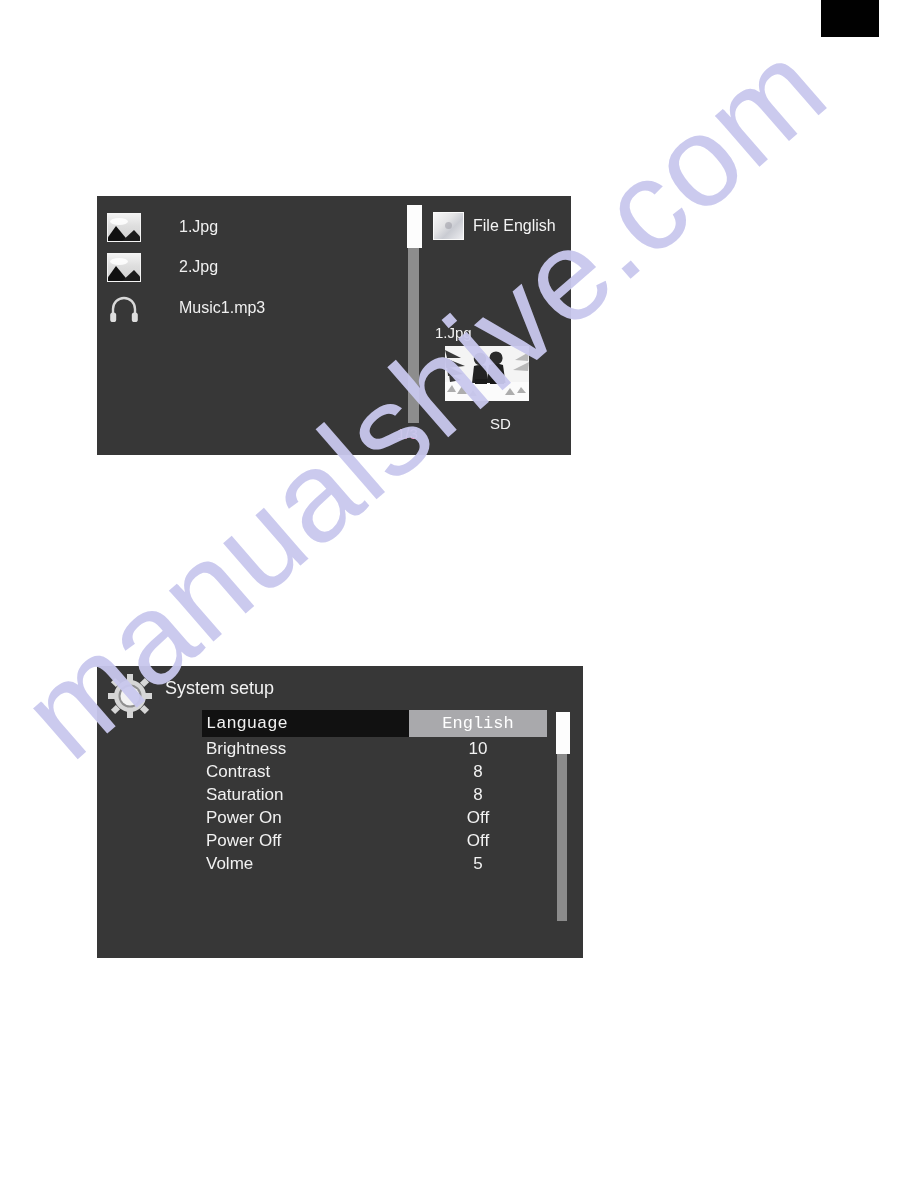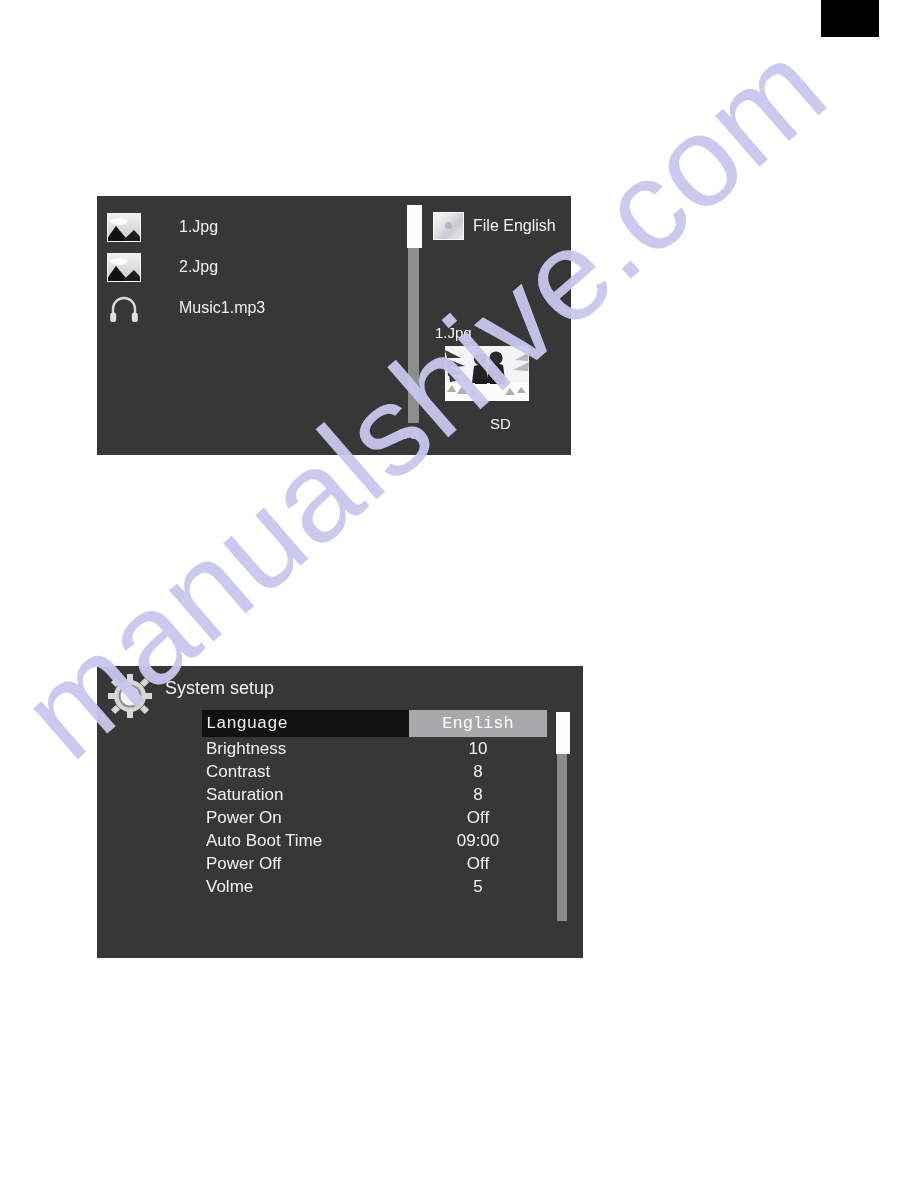--- a/index.html
+++ b/index.html
@@ -439,24 +439,20 @@
     <div class="setup-row">
       <span class="row-label">Saturation</span>
       <span class="row-value">8</span>
     </div>
 
     <div class="setup-row">
       <span class="row-label">Power  On</span>
       <span class="row-value">Off</span>
     </div>
 
-    <div class="setup-row">
-      <span class="row-label">Auto Boot Time</span>
-      <span class="row-value">09:00</span>
-    </div>
 
     <div class="setup-row">
       <span class="row-label">Power Off</span>
       <span class="row-value">Off</span>
     </div>
 
 
 
     <div class="setup-row">
       <span class="row-label">Volme</span>

